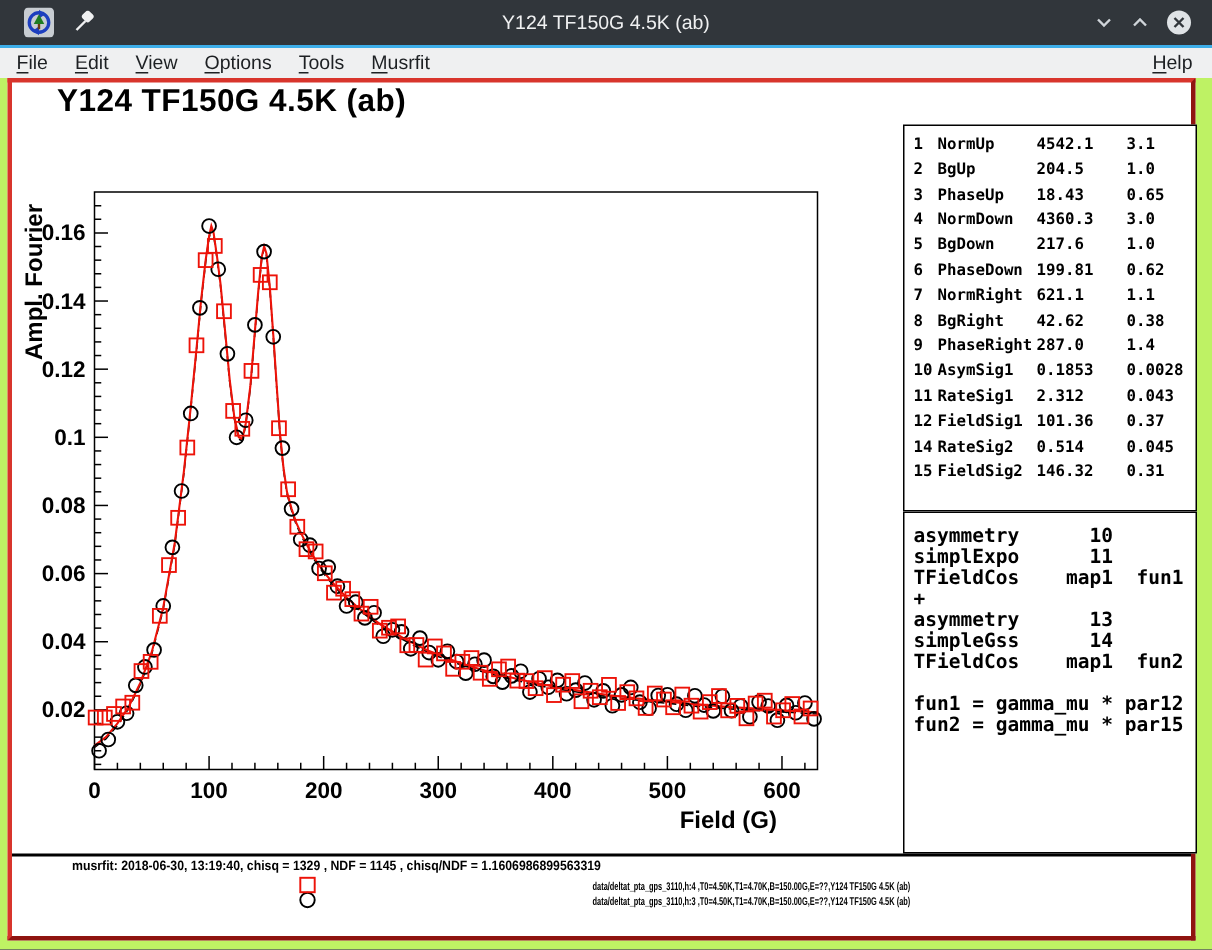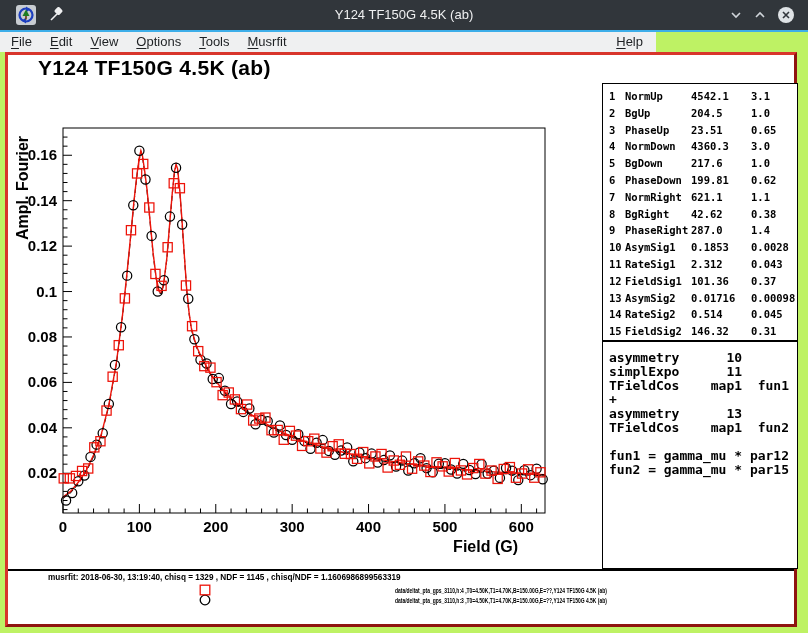--- a/index.html
+++ b/index.html
@@ -10,21 +10,21 @@
   #titlebar .title{position:absolute;left:0;right:0;top:0;height:30px;line-height:30px;
           text-align:center;color:#eff0f1;font-size:13px;}
   .tb-icon{position:absolute;top:5px;width:20px;height:20px;}
   #app-icon{left:16px;}
   #pin-icon{left:48px;top:7px;width:16px;height:16px;}
   .winbtn{position:absolute;top:5px;width:20px;height:20px;cursor:pointer;}
   #btn-min{right:62px;} #btn-max{right:38px;} #btn-close{right:12px;}
   
   #accent{position:absolute;left:0;top:30px;width:808px;height:2px;background:#3daee9;}
   
-  #menubar{position:absolute;left:0;top:32px;width:656px;height:20px;background:#eff0f1;
+  #menubar{position:absolute;left:0;top:32px;width:808px;height:20px;background:#eff0f1;
            display:flex;align-items:center;font-size:13px;color:#1d2023;}
   .menu-item{padding:0 9px;height:20px;line-height:20px;cursor:pointer;}
   .menu-item:first-child{margin-left:2px;}
   #menu-help{margin-left:auto;margin-right:4px;}
   .mn{text-decoration:underline;text-underline-offset:2px;}
   
   #canvas{position:absolute;left:5px;top:52px;width:786px;height:569px;background:#ffffff;
           border:3px solid;border-color:#d8352c #8f1410 #8f1410 #d8352c;}
   #plot-title{position:absolute;left:30px;top:1px;font-size:21px;font-weight:bold;color:#000;
           letter-spacing:0.3px;}
@@ -369,21 +369,21 @@
         </div>
         <div class="prow">
           <span>2</span>
           <span>BgUp</span>
           <span>204.5</span>
           <span>1.0</span>
         </div>
         <div class="prow">
           <span>3</span>
           <span>PhaseUp</span>
-          <span>23.51</span>
+          <span>18.43</span>
           <span>0.65</span>
         </div>
         <div class="prow">
           <span>4</span>
           <span>NormDown</span>
           <span>4360.3</span>
           <span>3.0</span>
         </div>
         <div class="prow">
           <span>5</span>
@@ -425,46 +425,41 @@
           <span>11</span>
           <span>RateSig1</span>
           <span>2.312</span>
           <span>0.043</span>
         </div>
         <div class="prow">
           <span>12</span>
           <span>FieldSig1</span>
           <span>101.36</span>
           <span>0.37</span>
-        </div>
-        <div class="prow">
-          <span>13</span>
-          <span>AsymSig2</span>
-          <span>0.01716</span>
-          <span>0.00098</span>
         </div>
         <div class="prow">
           <span>14</span>
           <span>RateSig2</span>
           <span>0.514</span>
           <span>0.045</span>
         </div>
         <div class="prow">
           <span>15</span>
           <span>FieldSig2</span>
           <span>146.32</span>
           <span>0.31</span>
         </div>
       </div>
     <div class="pave" id="theory-box">
         <div class="theory-line">asymmetry      10</div>
         <div class="theory-line">simplExpo      11</div>
         <div class="theory-line">TFieldCos    map1  fun1</div>
         <div class="theory-line">+</div>
         <div class="theory-line">asymmetry      13</div>
+        <div class="theory-line">simpleGss      14</div>
         <div class="theory-line">TFieldCos    map1  fun2</div>
         <div class="theory-line"> </div>
         <div class="theory-line">fun1 = gamma_mu * par12</div>
         <div class="theory-line">fun2 = gamma_mu * par15</div>
       </div>
     <div id="sep-line"></div>
     <div id="status-line">musrfit: 2018-06-30, 13:19:40, chisq = 1329 , NDF = 1145 , chisq/NDF = 1.1606986899563319</div>
     <div id="legend">
         <div class="legend-row" style="top: 538px;">
           <span class="legend-marker"><svg width="14" height="14">

